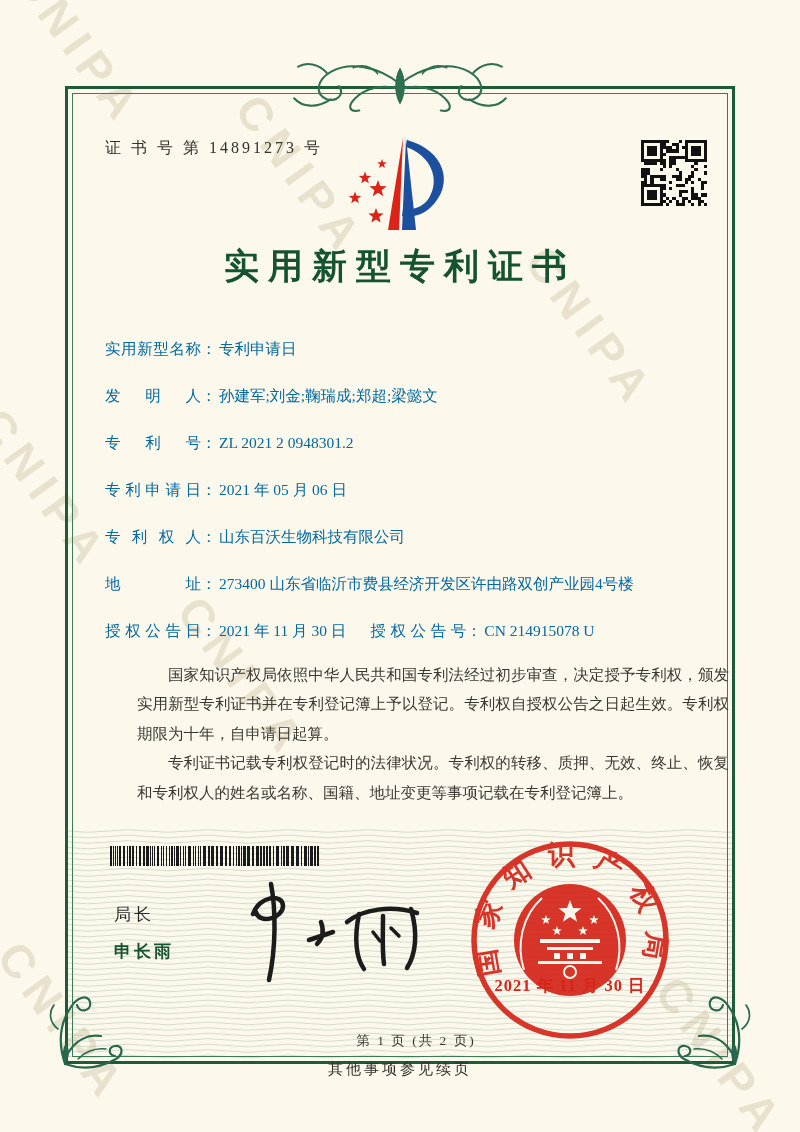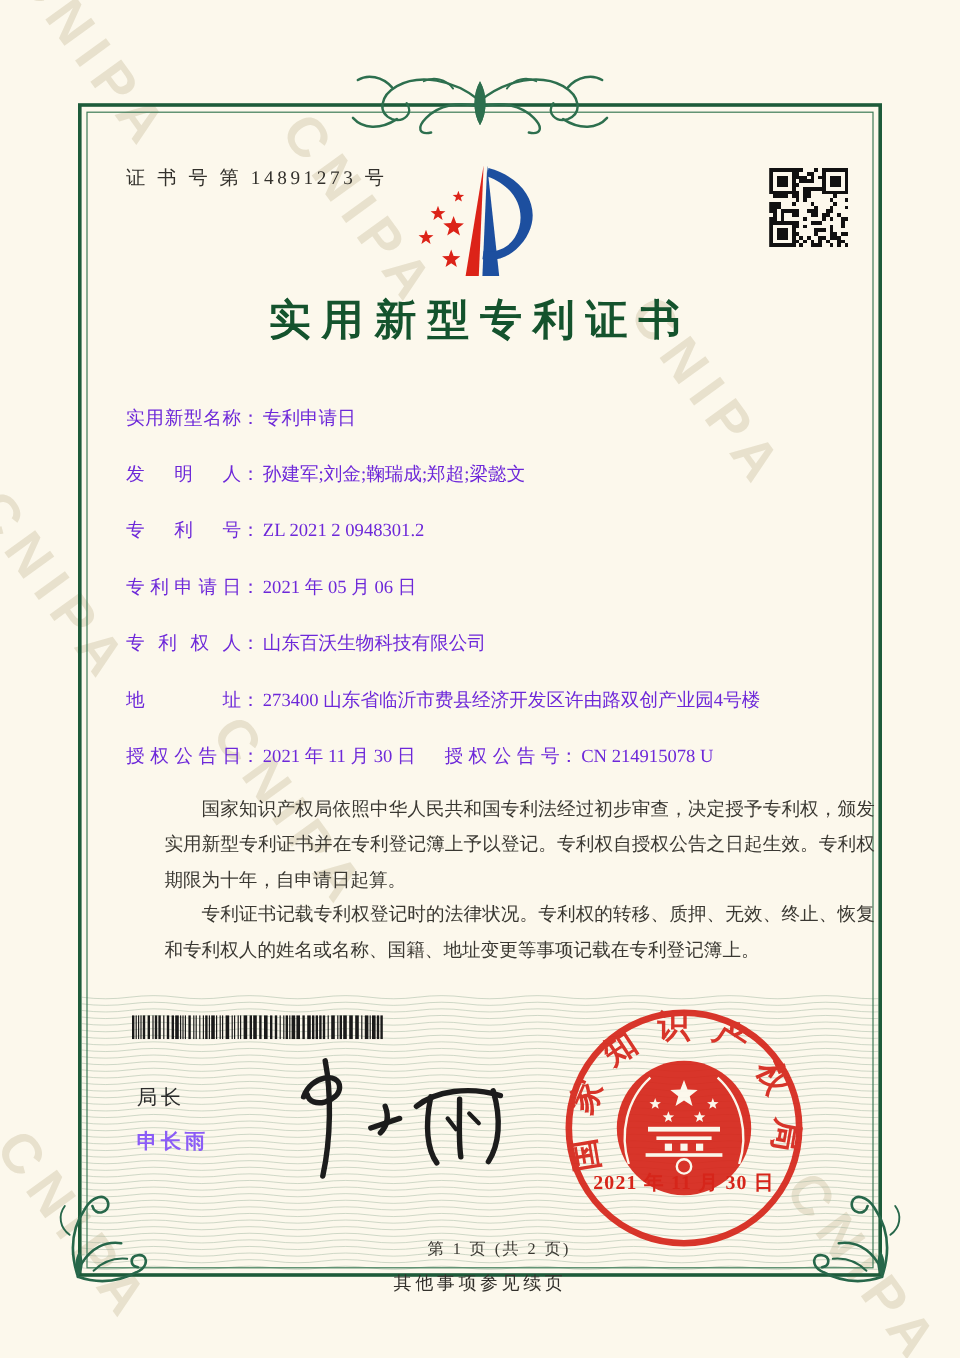--- a/index.html
+++ b/index.html
@@ -23,39 +23,39 @@
   .content { position:absolute; inset:0; z-index:4;padding-left:22px; }
 
   .cert-no { position:absolute; left:105px; top:138px; font-size:16px; letter-spacing:3px; color:#33312c; }
 
   .logo { position:absolute; left:332px; top:126px; width:140px; height:110px; }
   .qr   { position:absolute; left:641px; top:140px; width:66px; height:66px; }
 
   .title { position:absolute; left:0; top:243px; width:100%; text-align:center;
            font-size:35px; font-weight:700; letter-spacing:9px; color:#14532d; }
 
-  .fields { position:absolute; left:105px; top:336px; width:592px; font-size:15.5px; color:#6d28d9; }
+  .fields { position:absolute; left:105px; top:336px; width:592px; font-size:15.5px; color:#0369a1; }
   .frow { display:flex; align-items:flex-start; margin-bottom:21px; line-height:26px; }
   .flabel { display:inline-block; width:96px; text-align:justify; text-align-last:justify; }
   .fcolon { width:18px; }
   .fvalue { flex:1; }
   .frow.double { gap:0; }
   .grp2 { display:flex; margin-left:24px; }
   .grp2 .flabel { width:96px; }
 
   .paras { position:absolute; left:105px; top:660px; width:592px; font-size:15.5px;
            line-height:1.9; text-align:justify; color:#3a3832;margin-left:32px; }
   .paras p { text-indent:2em; }
 
   .barcode { position:absolute; left:110px; top:846px; width:212px; height:20px; }
 
   .sig-title { position:absolute; left:114px; top:903px; font-size:17px; letter-spacing:3px;
                font-family:"Liberation Sans","DejaVu Sans",sans-serif; font-weight:400; color:#2b2b2b; }
   .sig-name  { position:absolute; left:114px; top:940px; font-size:17px; letter-spacing:3px;
-               font-family:Liberation Sans, sans-serif; font-weight:600; color:#8b5cf6;text-align:right; }
+               font-family:Liberation Sans, sans-serif; font-weight:600; color:#14532d;text-align:right; }
   .signature { position:absolute; left:225px; top:880px; width:210px; height:105px; }
 
   .seal { position:absolute; left:470px; top:840px; width:200px; height:200px; z-index:5; }
   .seal-date { position:absolute; left:478px; top:975px; width:184px; text-align:center;
                font-size:16.5px; font-weight:700; color:#d6251a; letter-spacing:1px; z-index:6; }
 
   .page-no { position:absolute; left:16px; top:1032px; width:100%; text-align:center;
              font-size:13.5px; letter-spacing:2px; color:#3a3832; }
   .cont-note { position:absolute; left:0; top:1060px; width:100%; text-align:center;
                font-size:15px; letter-spacing:3px; color:#33312c; }

